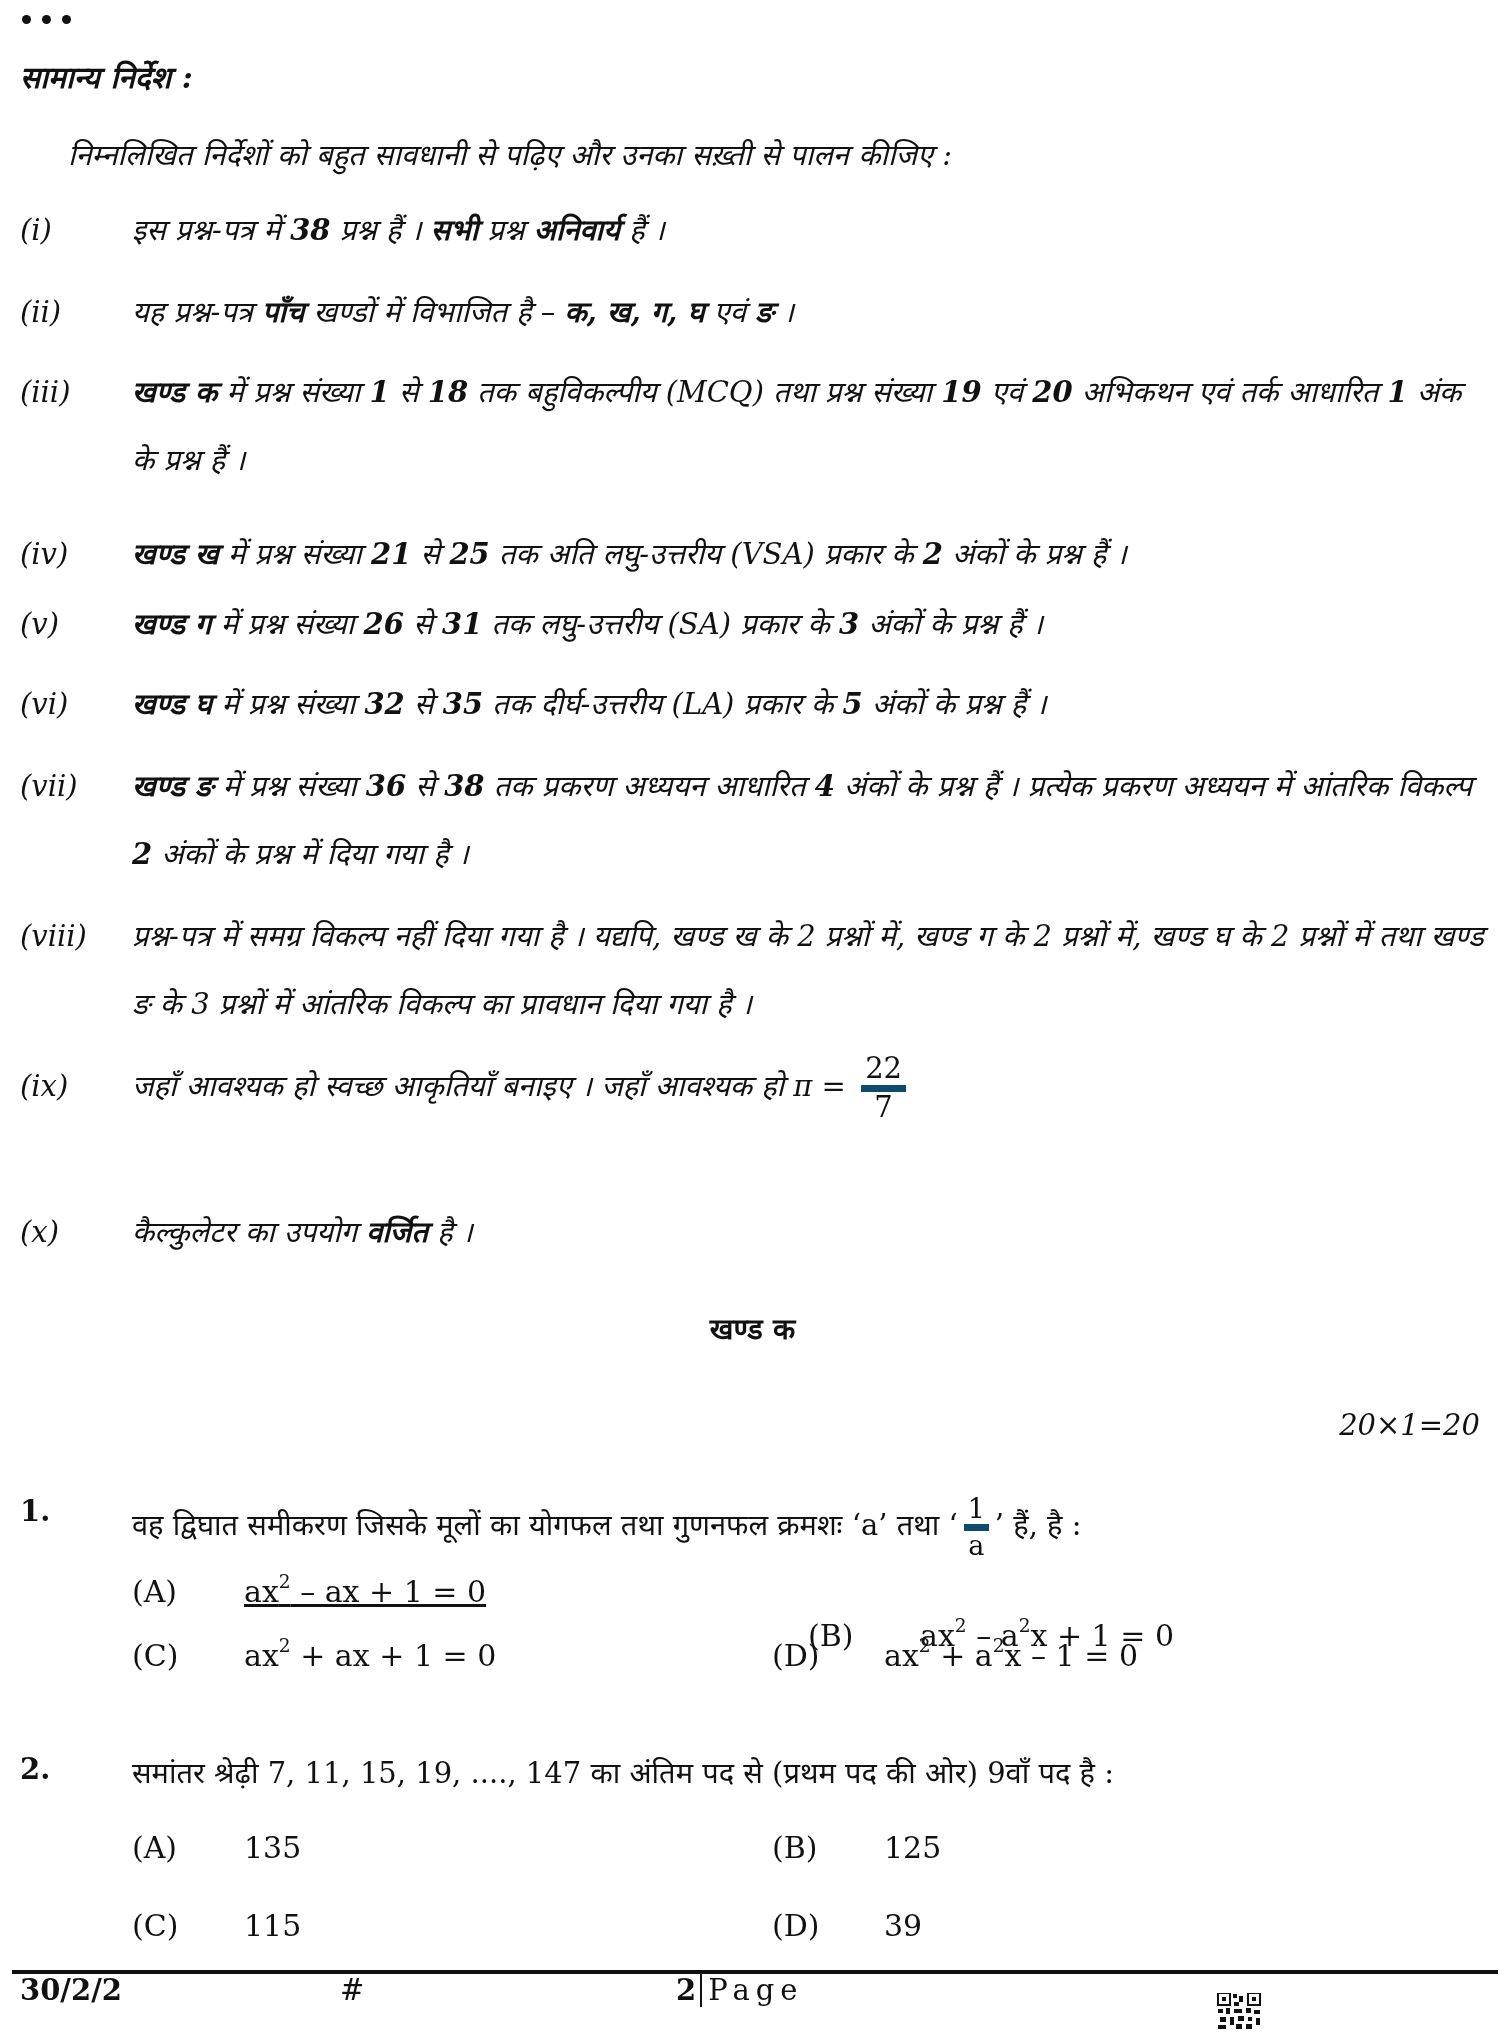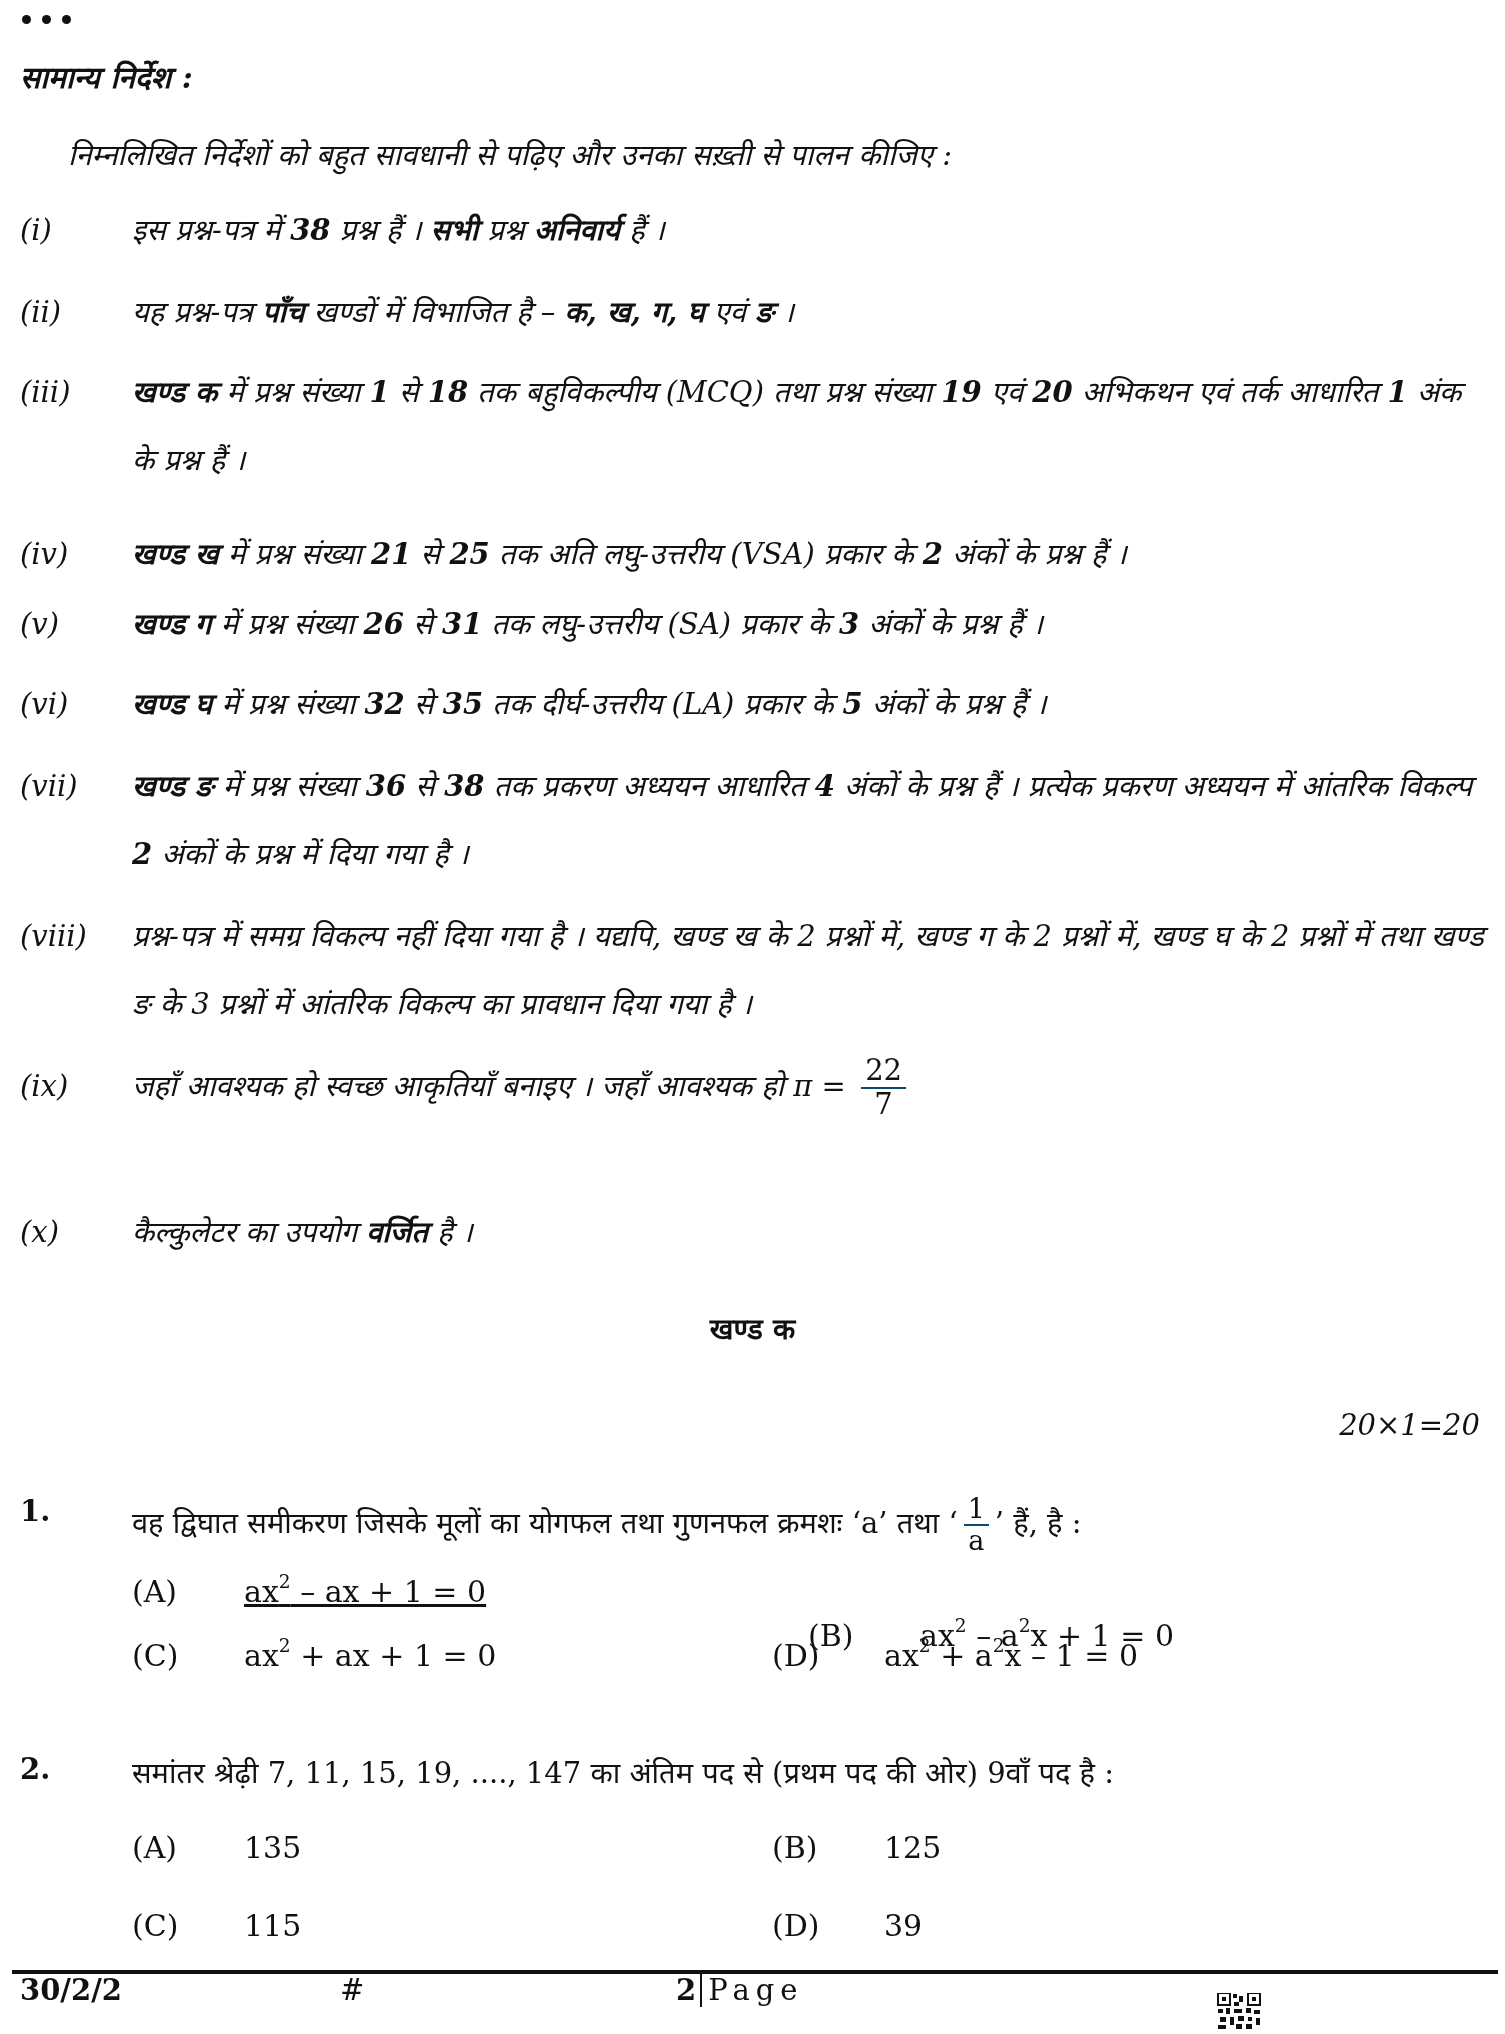--- a/index.html
+++ b/index.html
@@ -10,21 +10,21 @@
   }
   .dots { position: absolute; left: 22px; top: 6px; font-size: 22px; letter-spacing: 6px; line-height: 1; }
   .dots span { display: inline-block; width: 9px; height: 9px; border-radius: 50%; background: #111; margin-right: 11px; }
   .heading { position: absolute; left: 20px; top: 56px; font-size: 30px; font-weight: bold; font-style: italic; }
   .intro { position: absolute; left: 20px; top: 134px; font-size: 29px; font-style: italic; margin-left: 48px; }
   .inst { position: absolute; left: 20px; width: 1470px; font-size: 29px; font-style: italic; line-height: 68px; }
   .inst .num { position: absolute; left: 0; top: 0; font-style: italic; }
   .inst .body { margin-left: 112px; display: block; }
   .b { font-weight: bold; }
   .frac { display: inline-block; vertical-align: middle; text-align: center; font-style: normal; margin: 0 6px; line-height: 1.1; }
-  .frac .n { display: block; border-bottom: 2px solid #0c4a6e; padding: 0 4px; }
+  .frac .n { display: block; border-bottom: 7px solid #0c4a6e; padding: 0 4px; }
   .frac .d { display: block; padding: 0 4px; }
   .section-title { position: absolute; left: 0; width: 1505px; top: 1308px; text-align: center; font-size: 29px; font-weight: bold; }
   .section-note { position: absolute; left: 20px; top: 1408px; width: 1460px; font-size: 29px; font-style: italic; }
   .section-note .marks { position: absolute; right: 0; top: 0; }
   .q { position: absolute; left: 20px; width: 1470px; font-size: 29px; }
   .q .qn { position: absolute; left: 0; top: 0; font-weight: bold; }
   .q .qt { margin-left: 112px; display: block; }
   .opts { position: absolute; left: 132px; width: 1200px; font-size: 30px; }
   .opt { position: absolute; }
   .opt .ol { display: inline-block; width: 112px; }

